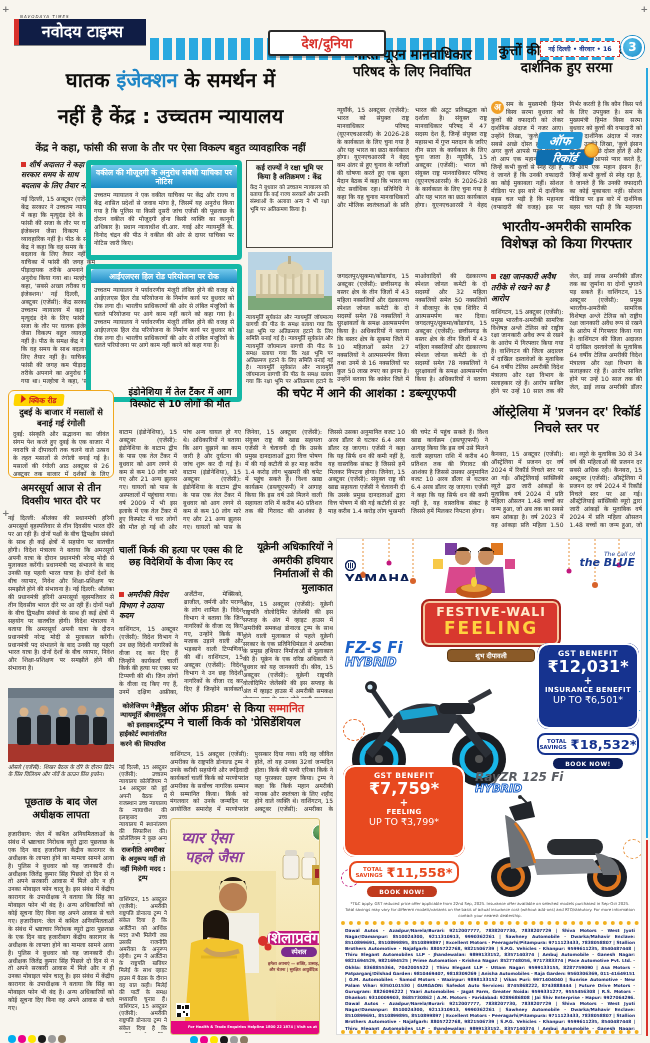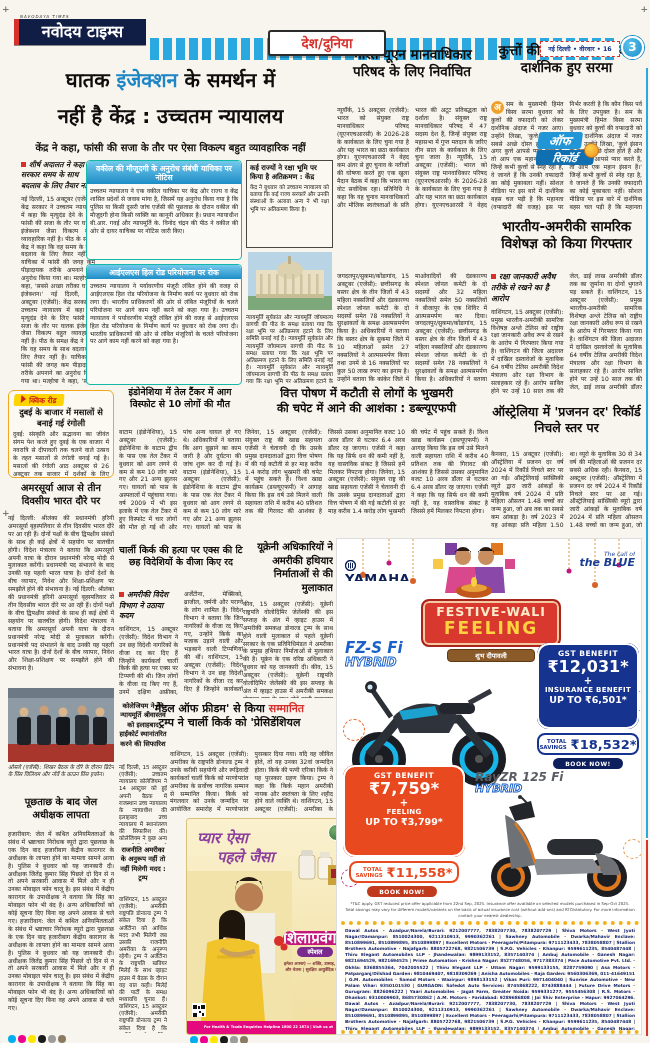--- a/index.html
+++ b/index.html
@@ -20,25 +20,25 @@
 .stripes{background:repeating-linear-gradient(90deg,#2aa9e0 0 9px,#f8f5ee 9px 13px);}
 .mh-top{font-size:4px;letter-spacing:1px;color:#333;font-style:italic;margin-left:6px}
 .mh-box{background:#101d45;color:#fff;font-weight:800;font-size:16px;text-align:center;line-height:26px;height:26px;border-left:5px solid #d8312b;box-shadow:0 1px 0 #888}
 .tab{background:#fff;border:2px solid #2b2b2b;border-radius:3px;color:#d8312b;font-weight:800;font-size:13.5px;text-align:center;line-height:22px;box-shadow:0 2px 0 rgba(0,0,0,.25)}
 .datebox{background:#fff;border:1px dashed #d8312b;color:#15338a;font-weight:700;font-size:6.3px;text-align:center;line-height:14px}
 .pgnum{background:radial-gradient(circle at 35% 35%,#5cc3ec,#1a8cc9);border:2px solid #fff;border-radius:50%;color:#fff;font-weight:800;font-size:12px;text-align:center;line-height:19px;box-shadow:0 0 0 1px #1a8cc9}
 
 .lead-deck{font-size:10px;font-weight:800;text-align:center;color:#161410}
 .summary{font-weight:700;font-style:italic;font-size:7.4px;line-height:1.4;color:#14120f}
 .sq{display:inline-block;width:5px;height:5px;background:#d8312b;margin-right:3px}
-.bx{border:1px solid #14b8a6;background:#fcfaf4;border-radius:4px}
+.bx{border:5px solid #14b8a6;background:#fcfaf4;border-radius:4px}
 .bhdr{background:linear-gradient(180deg,#74c9ec,#1e8dc7);color:#fff;font-weight:800;font-size:7.6px;text-align:center;padding:2.5px 2px;line-height:1.2;border-radius:4px 4px 0 0}
 .bpad{padding:3px}
 .b3{border:1.2px solid #4a473f;background:#faf8f1;padding:3px}
-.b3t{font-weight:800;font-size:7px;line-height:1.3;color:#0e0d0b;margin-bottom:2px}
+.b3t{font-weight:800;font-size:7px;text-align:center;line-height:1.3;color:#0e0d0b;margin-bottom:2px}
 
 .qbox{border:1.6px solid #f0a81e;border-radius:6px;background:#fbf9f2}
 .qbadge{position:absolute;top:3px;left:5px;background:#ffd400;color:#d02018;font-weight:800;font-size:7.5px;padding:1px 7px;border-radius:2px;transform:skew(-6deg)}
 .qbadge::before{content:"";display:inline-block;width:0;height:0;border-left:5px solid #d02018;border-top:4px solid transparent;border-bottom:4px solid transparent;margin-right:3px}
 
 .offrec{z-index:3}
 .or-l{display:block;color:#fff;font-weight:800;font-style:italic;text-align:center;transform:skew(-8deg);border-radius:3px}
 .or-coin{position:absolute;right:1px;top:11px;width:15px;height:15px;border-radius:50%;background:radial-gradient(circle at 35% 30%,#ffd24a,#ef8f1f);border:1px solid #c8730f;z-index:1}
 .dropcap{float:left;width:13px;height:13px;border-radius:50%;background:#f0a028;color:#fff;font-size:9px;font-weight:800;text-align:center;line-height:13px;margin:1px 2px 1px 0}
 .cap{font-size:5.5px;line-height:1.35;color:#2a2823;text-align:justify;font-style:italic}
@@ -54,21 +54,21 @@
 .fzs1{color:#1b61c8;font-style:italic;font-weight:800;font-size:15px;line-height:1}
 .fzs2{font-style:italic;font-weight:800;font-size:12px;color:#fff;-webkit-text-stroke:1px #1b61c8;line-height:1.1}
 .ray1{color:#5a5d63;font-style:italic;font-weight:800;font-size:12px;line-height:1}
 .ray2{font-style:italic;font-weight:800;font-size:11px;color:#fff;-webkit-text-stroke:1px #1b61c8;line-height:1.1}
 .ycard{background:#16338f;border-radius:12px;color:#fff;text-align:center;padding:6px 4px;box-shadow:0 0 0 2px #fff inset,0 0 0 3px #16338f inset}
 .ocard{background:#e8491f;border-radius:12px;color:#fff;text-align:center;padding:6px 4px;box-shadow:0 0 0 2px #fff inset,0 0 0 3px #e8491f inset}
 .cl1{font-weight:800;font-size:7.5px;letter-spacing:.5px}
 .cam{font-weight:800;font-size:16px;line-height:1.15}
 .cplus{font-weight:800;font-size:10px;line-height:1}
 .cl2{font-weight:800;font-size:7px;letter-spacing:.3px}
-.cl3{font-weight:700;font-size:9.5px}
+.cl3{font-weight:400;font-size:9.5px}
 .totbar{background:#fff;border-radius:8px;display:flex;align-items:center;justify-content:center;gap:4px}
 .totbar .lab{font-weight:800;font-size:5.5px;line-height:1.1;text-align:right}
 .totbar .amt{font-weight:800;font-size:13px}
 .tot-b{border:2px solid #16338f;color:#16338f}
 .tot-o{border:2px solid #e8491f;color:#e8491f}
 .cta{border-radius:6px;color:#fff;font-weight:800;font-size:6px;text-align:center;line-height:11px;letter-spacing:.5px}
 .cta-b{background:#0d1f5c}.cta-o{background:#c03a1d}
 .fineprint{font-size:3.9px;color:#444;text-align:center;line-height:1.5}
 .dealer{border-top:4px dotted #f2b01c;border-bottom:4px dotted #f2b01c;background:#fffdf6;padding:3px 4px;font-size:4.3px;line-height:1.42;color:#15266e;font-weight:600;text-align:justify}
 .fw{position:absolute;border:1px dashed;border-radius:50%}
@@ -115,21 +115,21 @@
 
   <div class="blk" style="left:21px;top:160px;width:74px;height:226px">
     <div class="summary"><span class="sq"></span><span>शीर्ष अदालत ने कहा सरकार समय के साथ बदलाव के लिए तैयार नहीं</span></div>
     <div class="jtxt" style="margin-top:4px">नई दिल्ली, 15 अक्टूबर (एजेंसी): केंद्र सरकार ने उच्चतम न्यायालय में कहा कि मृत्युदंड देने के लिए फांसी की सजा के तौर पर घातक इंजेक्शन जैसा विकल्प बहुत व्यावहारिक नहीं है। पीठ के समक्ष केंद्र ने कहा कि वह समय के साथ बदलाव के लिए तैयार नहीं है। याचिका में फांसी की जगह कम पीड़ादायक तरीके अपनाने का अनुरोध किया गया था। मल्होत्रा ने कहा, 'सबसे अच्छा तरीका घातक इंजेक्शन।' नई दिल्ली, 15 अक्टूबर (एजेंसी): केंद्र सरकार ने उच्चतम न्यायालय में कहा कि मृत्युदंड देने के लिए फांसी की सजा के तौर पर घातक इंजेक्शन जैसा विकल्प बहुत व्यावहारिक नहीं है। पीठ के समक्ष केंद्र ने कहा कि वह समय के साथ बदलाव के लिए तैयार नहीं है। याचिका में फांसी की जगह कम पीड़ादायक तरीके अपनाने का अनुरोध किया गया था। मल्होत्रा ने कहा, 'सबसे अच्छा तरीका घातक इंजेक्शन।'</div>
   </div>
 
   <div class="blk bx" style="left:86px;top:160px;width:156px;height:100px">
     <div class="bhdr">वकील की मौजूदगी के अनुरोध संबंधी याचिका पर नोटिस</div>
     <div class="jtxt bpad">उच्चतम न्यायालय ने एक वकील याचिका पर केंद्र और राज्य व केंद्र शासित प्रदेशों से जवाब मांगा है, जिसमें यह अनुरोध किया गया है कि पुलिस या किसी दूसरी जांच एजेंसी की पूछताछ के दौरान वकील की मौजूदगी होना किसी व्यक्ति का कानूनी अधिकार है। प्रधान न्यायाधीश बी.आर. गवई और न्यायमूर्ति के. विनोद चंद्रन की पीठ ने वकील की ओर से दायर याचिका पर नोटिस जारी किए।</div>
   </div>
-  <div class="blk bx" style="left:86px;top:264px;width:156px;height:121px">
+  <div class="blk bx" style="left:86px;top:264px;width:156px;height:138px">
     <div class="bhdr">आईएलएस हिल रोड परियोजना पर रोक</div>
     <div class="jtxt bpad">उच्चतम न्यायालय ने पर्यावरणीय मंजूरी लंबित होने की वजह से आईएलएस हिल रोड परियोजना के निर्माण कार्य पर बुधवार को रोक लगा दी। भारतीय प्राधिकरणों की ओर से लंबित मंजूरियों के चलते परियोजना पर आगे काम नहीं करने को कहा गया है। उच्चतम न्यायालय ने पर्यावरणीय मंजूरी लंबित होने की वजह से आईएलएस हिल रोड परियोजना के निर्माण कार्य पर बुधवार को रोक लगा दी। भारतीय प्राधिकरणों की ओर से लंबित मंजूरियों के चलते परियोजना पर आगे काम नहीं करने को कहा गया है।</div>
   </div>
   <div class="blk b3" style="left:246px;top:160px;width:87px;height:88px">
     <div class="b3t">कई राज्यों ने रक्षा भूमि पर किया है अतिक्रमण : केंद्र</div>
     <div class="sm">केंद्र ने बुधवार को उच्चतम न्यायालय को बताया कि कई राज्य सरकारें और उनकी संस्थाओं के अलावा अन्य ने भी रक्षा भूमि पर अतिक्रमण किया है।</div>
   </div>
   <div class="blk" style="left:248px;top:252px;width:84px;height:58px">
     <svg viewBox="0 0 84 58" width="84" height="58">
       <rect width="84" height="58" fill="#b9d4e4"></rect>
@@ -200,21 +200,20 @@
   </div>
   <div class="blk hl" style="left:491px;top:404px;width:151px;height:44px;font-size:12.5px">ऑस्ट्रेलिया में 'प्रजनन दर' रिकॉर्ड निचले स्तर पर</div>
   <div class="blk jtxt c2" style="left:491px;top:450px;width:151px;height:86px">कैनबरा, 15 अक्टूबर (एजेंसी): ऑस्ट्रेलिया में प्रजनन दर वर्ष 2024 में रिकॉर्ड निचले स्तर पर आ गई। ऑस्ट्रेलियाई सांख्यिकी ब्यूरो द्वारा जारी आंकड़ों के मुताबिक वर्ष 2024 में प्रति महिला औसतन 1.48 बच्चों का जन्म हुआ, जो अब तक का सबसे कम आंकड़ा है। वर्ष 2023 में यह आंकड़ा प्रति महिला 1.50 था। ब्यूरो के मुताबिक 30 से 34 वर्ष की महिलाओं की प्रजनन दर सबसे अधिक रही। कैनबरा, 15 अक्टूबर (एजेंसी): ऑस्ट्रेलिया में प्रजनन दर वर्ष 2024 में रिकॉर्ड निचले स्तर पर आ गई। ऑस्ट्रेलियाई सांख्यिकी ब्यूरो द्वारा जारी आंकड़ों के मुताबिक वर्ष 2024 में प्रति महिला औसतन 1.48 बच्चों का जन्म हुआ, जो अब तक का सबसे कम आंकड़ा है। वर्ष 2023 में यह आंकड़ा प्रति महिला 1.50 था। ब्यूरो के मुताबिक 30 से 34 वर्ष की महिलाओं की प्रजनन दर सबसे अधिक रही।</div>
 
   <div class="blk hl" style="left:119px;top:386px;width:122px;height:40px;font-size:9.3px">
     <div class="nw">इंडोनेशिया में तेल टैंकर में आग</div>
     <div class="nw">विस्फोट से 10 लोगों की मौत</div>
   </div>
   <div class="blk jtxt c2" style="left:119px;top:428px;width:122px;height:110px">बाटाम (इंडोनेशिया), 15 अक्टूबर (एजेंसी): इंडोनेशिया के बाटाम द्वीप के पास एक तेल टैंकर में बुधवार को आग लगने से कम से कम 10 लोग मारे गए और 21 अन्य झुलस गए। घायलों को पास के अस्पतालों में पहुंचाया गया। वर्ष 2009 में भी इस इलाके में एक तेल टैंकर में हुए विस्फोट में चार लोगों की मौत हो गई थी और पांच अन्य घायल हो गए थे। अधिकारियों ने बताया कि आग बुझाने का काम जारी है और दुर्घटना की जांच शुरू कर दी गई है। बाटाम (इंडोनेशिया), 15 अक्टूबर (एजेंसी): इंडोनेशिया के बाटाम द्वीप के पास एक तेल टैंकर में बुधवार को आग लगने से कम से कम 10 लोग मारे गए और 21 अन्य झुलस गए। घायलों को पास के अस्पतालों में पहुंचाया गया। वर्ष 2009 में भी इस इलाके में एक तेल टैंकर में हुए विस्फोट में चार लोगों की मौत हो गई थी और पांच अन्य घायल हो गए थे। अधिकारियों ने बताया कि आग बुझाने का काम जारी है और दुर्घटना की जांच शुरू कर दी गई है।</div>
   <div class="blk hl" style="left:245px;top:386px;width:243px;height:40px;font-size:11.5px">
-    <div class="nw">वित्त पोषण में कटौती से लोगों के भुखमरी</div>
     <div class="nw">की चपेट में आने की आशंका : डब्ल्यूएफपी</div>
   </div>
   <div class="blk jtxt c3" style="left:245px;top:428px;width:243px;height:110px">जिनेवा, 15 अक्टूबर (एजेंसी): संयुक्त राष्ट्र की खाद्य सहायता एजेंसी ने चेतावनी दी कि उसके प्रमुख दानदाताओं द्वारा वित्त पोषण में की गई कटौती से हर माह करीब 1.4 करोड़ लोग भुखमरी की चपेट में पहुंच सकते हैं। विश्व खाद्य कार्यक्रम (डब्ल्यूएफपी) ने आगाह किया कि इस वर्ष उसे मिलने वाली सहायता राशि में करीब 40 प्रतिशत तक की गिरावट की आशंका है जिससे उसका अनुमानित बजट 10 अरब डॉलर से घटकर 6.4 अरब डॉलर रह जाएगा। एजेंसी ने कहा कि यह सिर्फ धन की कमी नहीं है, यह वास्तविक संकट है जिससे हमें मिलकर निपटना होगा। जिनेवा, 15 अक्टूबर (एजेंसी): संयुक्त राष्ट्र की खाद्य सहायता एजेंसी ने चेतावनी दी कि उसके प्रमुख दानदाताओं द्वारा वित्त पोषण में की गई कटौती से हर माह करीब 1.4 करोड़ लोग भुखमरी की चपेट में पहुंच सकते हैं। विश्व खाद्य कार्यक्रम (डब्ल्यूएफपी) ने आगाह किया कि इस वर्ष उसे मिलने वाली सहायता राशि में करीब 40 प्रतिशत तक की गिरावट की आशंका है जिससे उसका अनुमानित बजट 10 अरब डॉलर से घटकर 6.4 अरब डॉलर रह जाएगा। एजेंसी ने कहा कि यह सिर्फ धन की कमी नहीं है, यह वास्तविक संकट है जिससे हमें मिलकर निपटना होगा।</div>
 
   <div class="blk hl" style="left:119px;top:544px;width:124px;height:42px;font-size:9.3px">
     <div class="nw">चार्ली किर्क की हत्या पर एक्स की टिप्पणी</div>
     <div class="nw">छह विदेशियों के वीजा किए रद</div>
   </div>
   <div class="blk c2" style="left:119px;top:590px;width:124px;height:108px">
     <div class="summary" style="font-size:7.6px"><span class="sq"></span><span>अमरीकी विदेश विभाग ने उठाया कदम</span></div>
@@ -227,25 +226,25 @@
     <div class="nw"><span>मेडल ऑफ फ्रीडम' से किया </span><span class="acc-red">सम्मानित</span></div>
     <div class="nw">ट्रम्प ने चार्ली किर्क को 'प्रेसिडेंशियल</div>
   </div>
   <div class="blk jtxt c2" style="left:170px;top:750px;width:163px;height:64px">वाशिंगटन, 15 अक्टूबर (एजेंसी): अमरीका के राष्ट्रपति डोनाल्ड ट्रम्प ने उनके करीबी सहयोगी और रूढ़िवादी कार्यकर्ता चार्ली किर्क को मरणोपरांत अमरीका के सर्वोच्च नागरिक सम्मान से सम्मानित किया। किर्क को मंगलवार को उनके जन्मदिन पर आयोजित समारोह में मरणोपरांत पुरस्कार दिया गया। यदि वह जीवित होते, तो यह उनका 32वां जन्मदिन होता। किर्क की पत्नी एरिका किर्क ने यह पुरस्कार ग्रहण किया। ट्रम्प ने कहा कि किर्क महान अमरीकी नायक और स्वतंत्रता के लिए शहीद होने वाले व्यक्ति थे। वाशिंगटन, 15 अक्टूबर (एजेंसी): अमरीका के राष्ट्रपति डोनाल्ड ट्रम्प ने उनके करीबी सहयोगी और रूढ़िवादी कार्यकर्ता चार्ली किर्क को मरणोपरांत अमरीका के सर्वोच्च नागरिक सम्मान से सम्मानित किया। किर्क को मंगलवार को उनके जन्मदिन पर आयोजित समारोह में मरणोपरांत पुरस्कार दिया गया। यदि वह जीवित होते, तो यह उनका 32वां जन्मदिन होता। किर्क की पत्नी एरिका किर्क ने यह पुरस्कार ग्रहण किया। ट्रम्प ने कहा कि किर्क महान अमरीकी नायक और स्वतंत्रता के लिए शहीद होने वाले व्यक्ति थे।</div>
 
   <div class="blk nrw-hl" style="left:119px;top:702px;width:48px;height:60px">कोलेजियम ने की न्यायमूर्ति श्रीवास्तव को इलाहबाद हाईकोर्ट स्थानांतरित करने की सिफारिश</div>
   <div class="blk sm" style="left:119px;top:764px;width:48px;height:80px">नई दिल्ली, 15 अक्टूबर (एजेंसी): उच्चतम न्यायालय कोलेजियम ने 14 अक्टूबर को हुई अपनी बैठक में राजस्थान उच्च न्यायालय के न्यायाधीश की इलाहबाद उच्च न्यायालय में स्थानांतरण की सिफारिश की। कोलेजियम ने कुछ अन्य न्यायाधीशों के तबादले के प्रस्ताव भी किए। नई दिल्ली, 15 अक्टूबर (एजेंसी): उच्चतम न्यायालय कोलेजियम ने 14 अक्टूबर को हुई अपनी बैठक में राजस्थान उच्च न्यायालय के न्यायाधीश की इलाहबाद उच्च न्यायालय में स्थानांतरण की सिफारिश की। कोलेजियम ने कुछ अन्य न्यायाधीशों के तबादले के प्रस्ताव भी किए।</div>
   <div class="blk nrw-hl" style="left:119px;top:846px;width:48px;height:48px">राजनीति अमरीका के अनुरूप नहीं तो नहीं मिलेगी मदद : ट्रम्प</div>
   <div class="blk sm" style="left:119px;top:896px;width:48px;height:137px">वाशिंगटन, 15 अक्टूबर (एजेंसी): अमरीकी राष्ट्रपति डोनाल्ड ट्रम्प ने संकेत दिया है कि अर्जेंटीना को आर्थिक मदद तभी मिलेगी जब उसकी राजनीति अमरीका के अनुरूप रहेगी। ट्रम्प ने अर्जेंटीना के राष्ट्रपति खवियर मिलेई के साथ व्हाइट हाउस में बैठक के दौरान यह बात कही। मिलेई की पार्टी के समक्ष मध्यावधि चुनाव हैं। वाशिंगटन, 15 अक्टूबर (एजेंसी): अमरीकी राष्ट्रपति डोनाल्ड ट्रम्प ने संकेत दिया है कि अर्जेंटीना को आर्थिक मदद तभी मिलेगी जब उसकी राजनीति अमरीका के अनुरूप रहेगी। ट्रम्प ने अर्जेंटीना के राष्ट्रपति खवियर मिलेई के साथ व्हाइट हाउस में बैठक के दौरान यह बात कही। मिलेई की पार्टी के समक्ष मध्यावधि चुनाव हैं।</div>
 
-  <div class="blk shila" style="left:186px;top:818px;width:163px;height:217px">
+  <div class="blk shila" style="left:170px;top:818px;width:150px;height:217px">
     <div class="blk brandcir" style="left:141px;top:5px;width:17px;height:17px"></div>
     <div class="blk sh-tag" style="left:10px;top:10px;width:100px;height:42px">
       <div>प्यार ऐसा</div>
-      <div style="margin-left:20px">पहले जैसा</div>
+      <div style="margin-left:4px">पहले जैसा</div>
     </div>
     <div class="blk" style="left:110px;top:26px;width:48px;height:46px">
       <svg viewBox="0 0 48 46" width="48" height="46">
         <rect x="2" y="10" width="16" height="24" rx="3" fill="#f3efe6" stroke="#c9b98a"></rect>
           <rect x="4" y="5" width="12" height="6" rx="2" fill="#ddd8cc"></rect>
         <rect x="21" y="12" width="14" height="22" rx="3" fill="#f8f4ea" stroke="#c9b98a"></rect>
           <rect x="23" y="7" width="10" height="6" rx="2" fill="#e8e2d2"></rect>
         <rect x="31" y="20" width="16" height="20" fill="#caa23c"></rect>
           <rect x="34" y="24" width="10" height="9" fill="#a32428"></rect>
       </svg>

